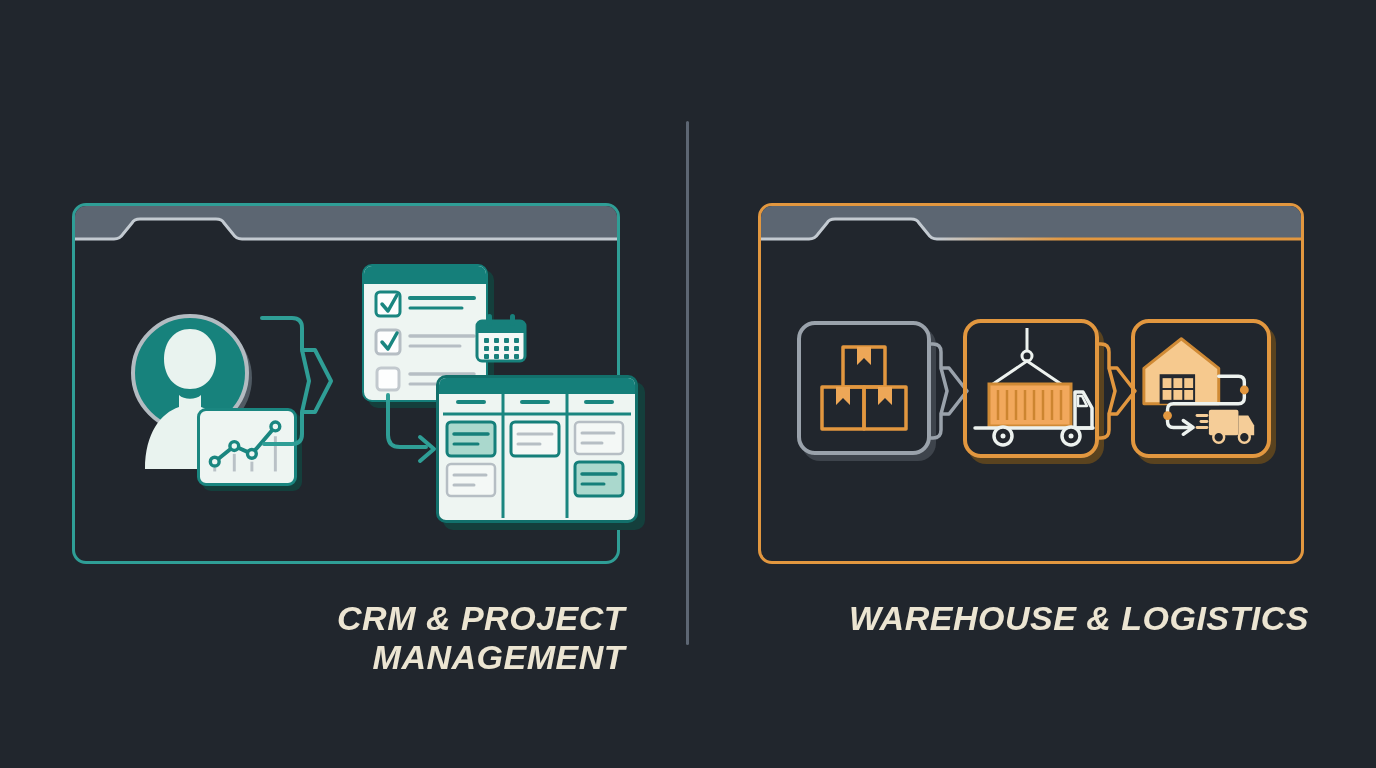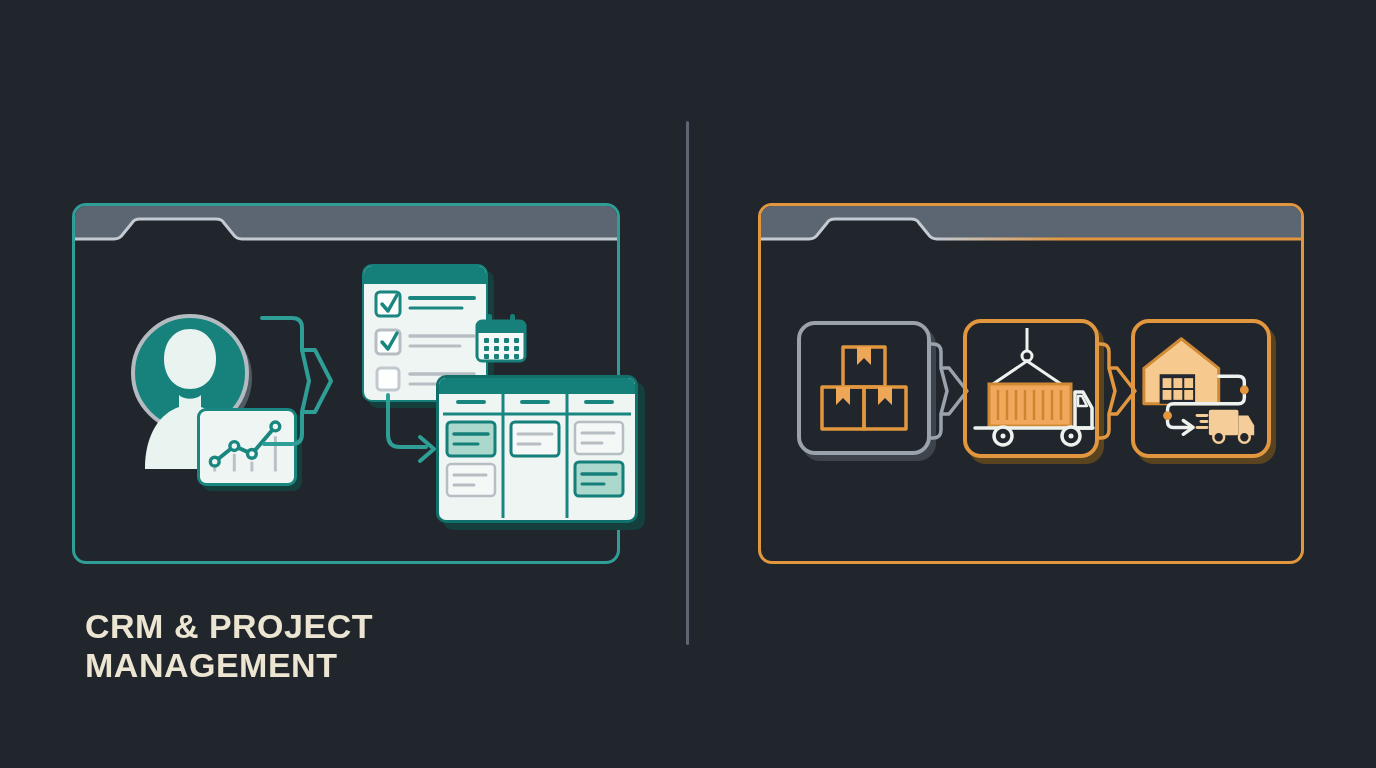--- a/index.html
+++ b/index.html
@@ -6,22 +6,22 @@
   .stage{position:relative;width:1376px;height:768px;background:#21262d;overflow:hidden;
          font-family:"Liberation Sans",sans-serif;}
   .divider{position:absolute;left:686px;top:121px;width:3px;height:524px;background:#5d6673;border-radius:2px;}
 
   .folder{position:absolute;border-radius:14px;box-sizing:border-box;}
   .folder.teal{left:72px;top:203px;width:548px;height:361px;border:3px solid #2f9e96;}
   .folder.orange{left:758px;top:203px;width:546px;height:361px;border:3px solid #e2973f;}
   .bar-clip{position:absolute;left:0;top:0;right:0;height:40px;border-radius:11px 11px 0 0;overflow:hidden;}
   .bar-clip svg{display:block;width:100%;height:36px;}
 
-  .panel-title{position:absolute;top:594px;margin:13px;text-align:left;
-    font-size:34px;font-weight:bold;letter-spacing:.5px;color:#ece5d2;}
+  .panel-title{position:absolute;top:594px;margin:5px;text-align:right;
+    font-size:34px;font-weight:bold;letter-spacing:.5px;color:#ece5d2;font-style:italic;}
   .panel-title.left{left:72px;width:548px;}
   .panel-title.right{left:758px;width:546px;}
 
   
   .avatar-svg{position:absolute;left:127px;top:301px;}
   .chart-card{position:absolute;left:197px;top:408px;width:100px;height:78px;box-sizing:border-box;
     background:#eef5f2;border:3px solid #1a8680;border-radius:9px;
     box-shadow:5px 5px 0 #143f3c;display:flex;align-items:center;justify-content:center;}
   .arrow1-svg{position:absolute;left:258px;top:314px;}
   .checklist-card{position:absolute;left:362px;top:264px;width:126px;height:138px;box-sizing:border-box;
@@ -248,14 +248,15 @@
         <line x1="66" y1="96" x2="72" y2="96" stroke="#f5cd98" stroke-width="3" stroke-linecap="round"></line>
         <line x1="62" y1="102" x2="72" y2="102" stroke="#f5cd98" stroke-width="3" stroke-linecap="round"></line>
         <rect x="74" y="84" width="30" height="26" rx="2" fill="#f5cd98"></rect>
         <path d="M104,90 H114 L120,100 V110 H104 Z" fill="#f5cd98"></path>
         <circle cx="84" cy="112" r="5.5" fill="#22262c" stroke="#f5cd98" stroke-width="2.5"></circle>
         <circle cx="110" cy="112" r="5.5" fill="#22262c" stroke="#f5cd98" stroke-width="2.5"></circle>
       </g>
     </svg>
   </div>
 
+  <h2 class="panel-title right">WAREHOUSE &amp; LOGISTICS</h2>
 
 </div>
 
 </body></html>

